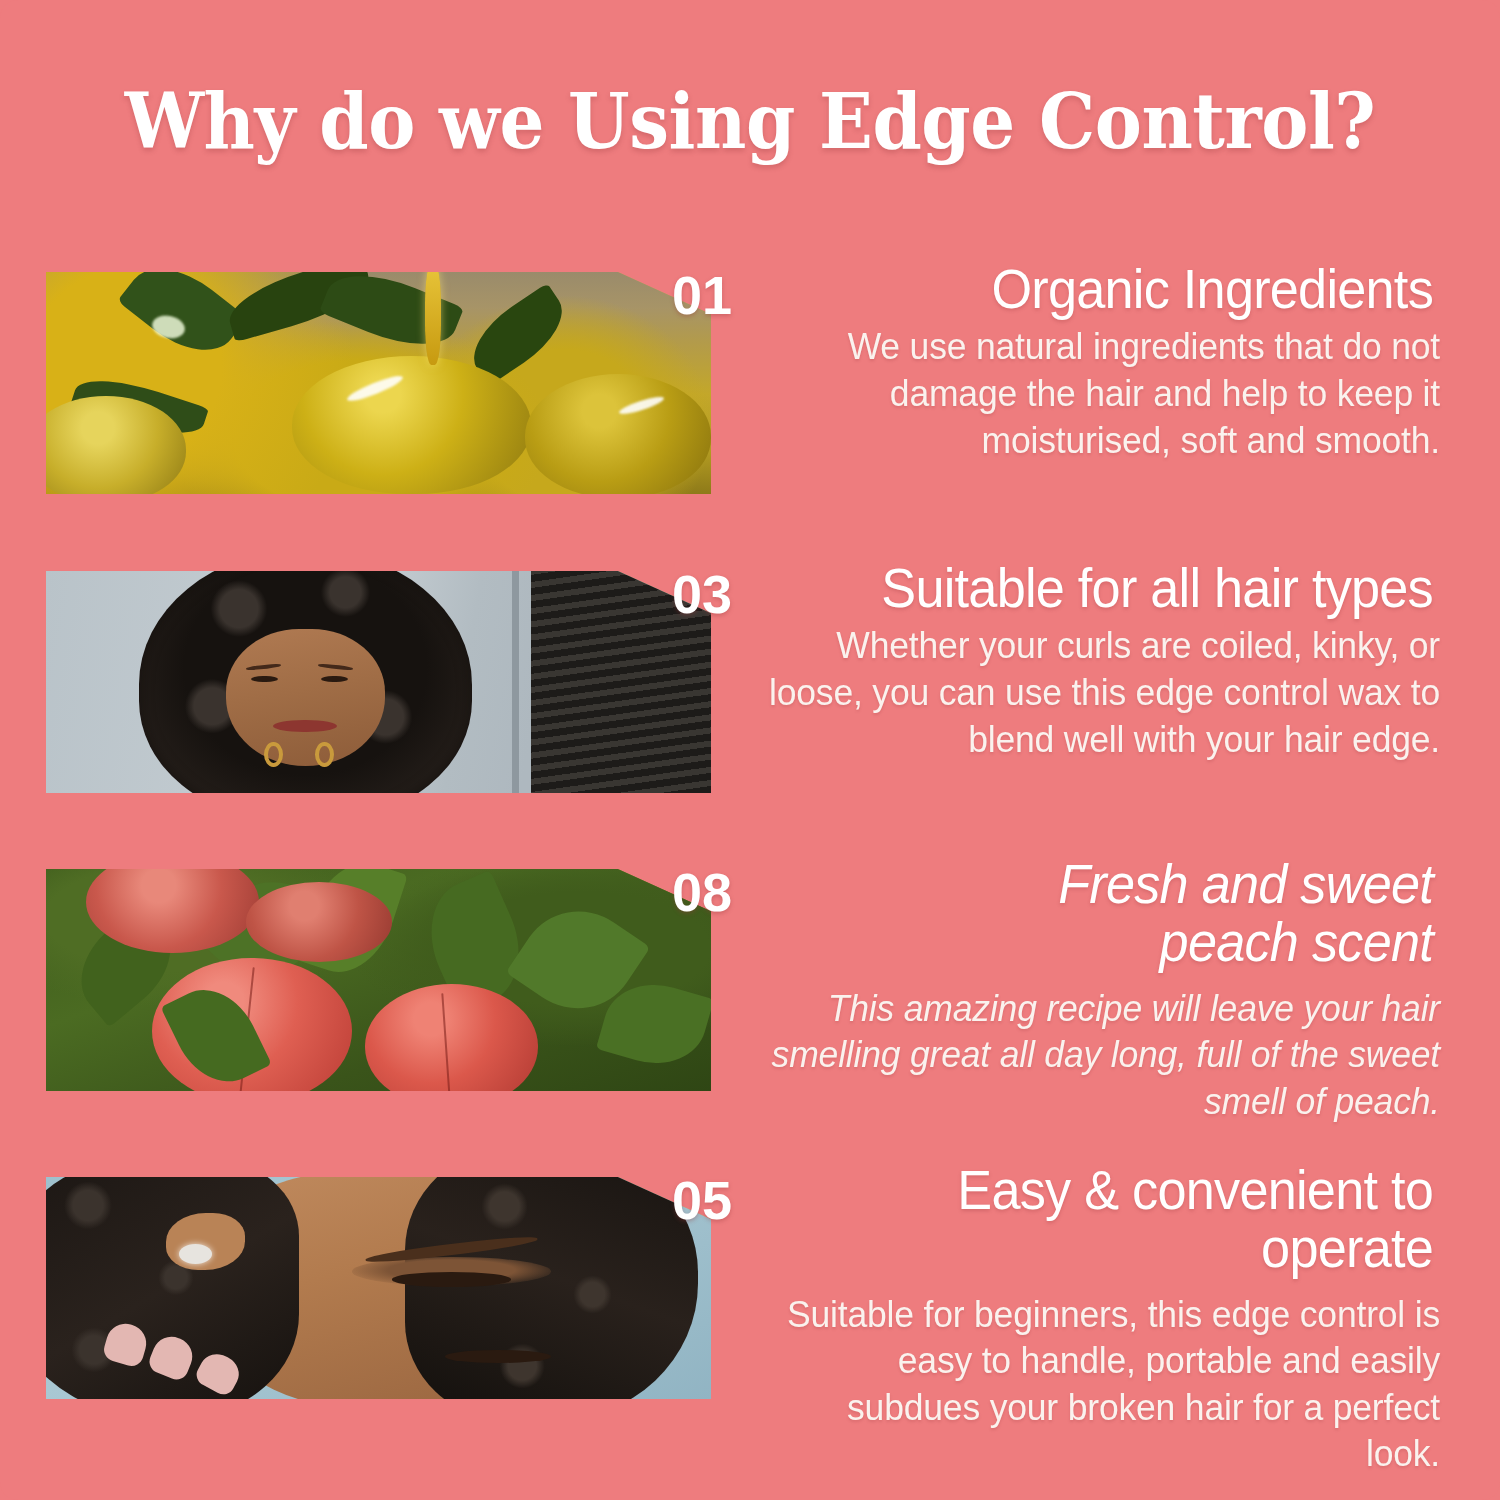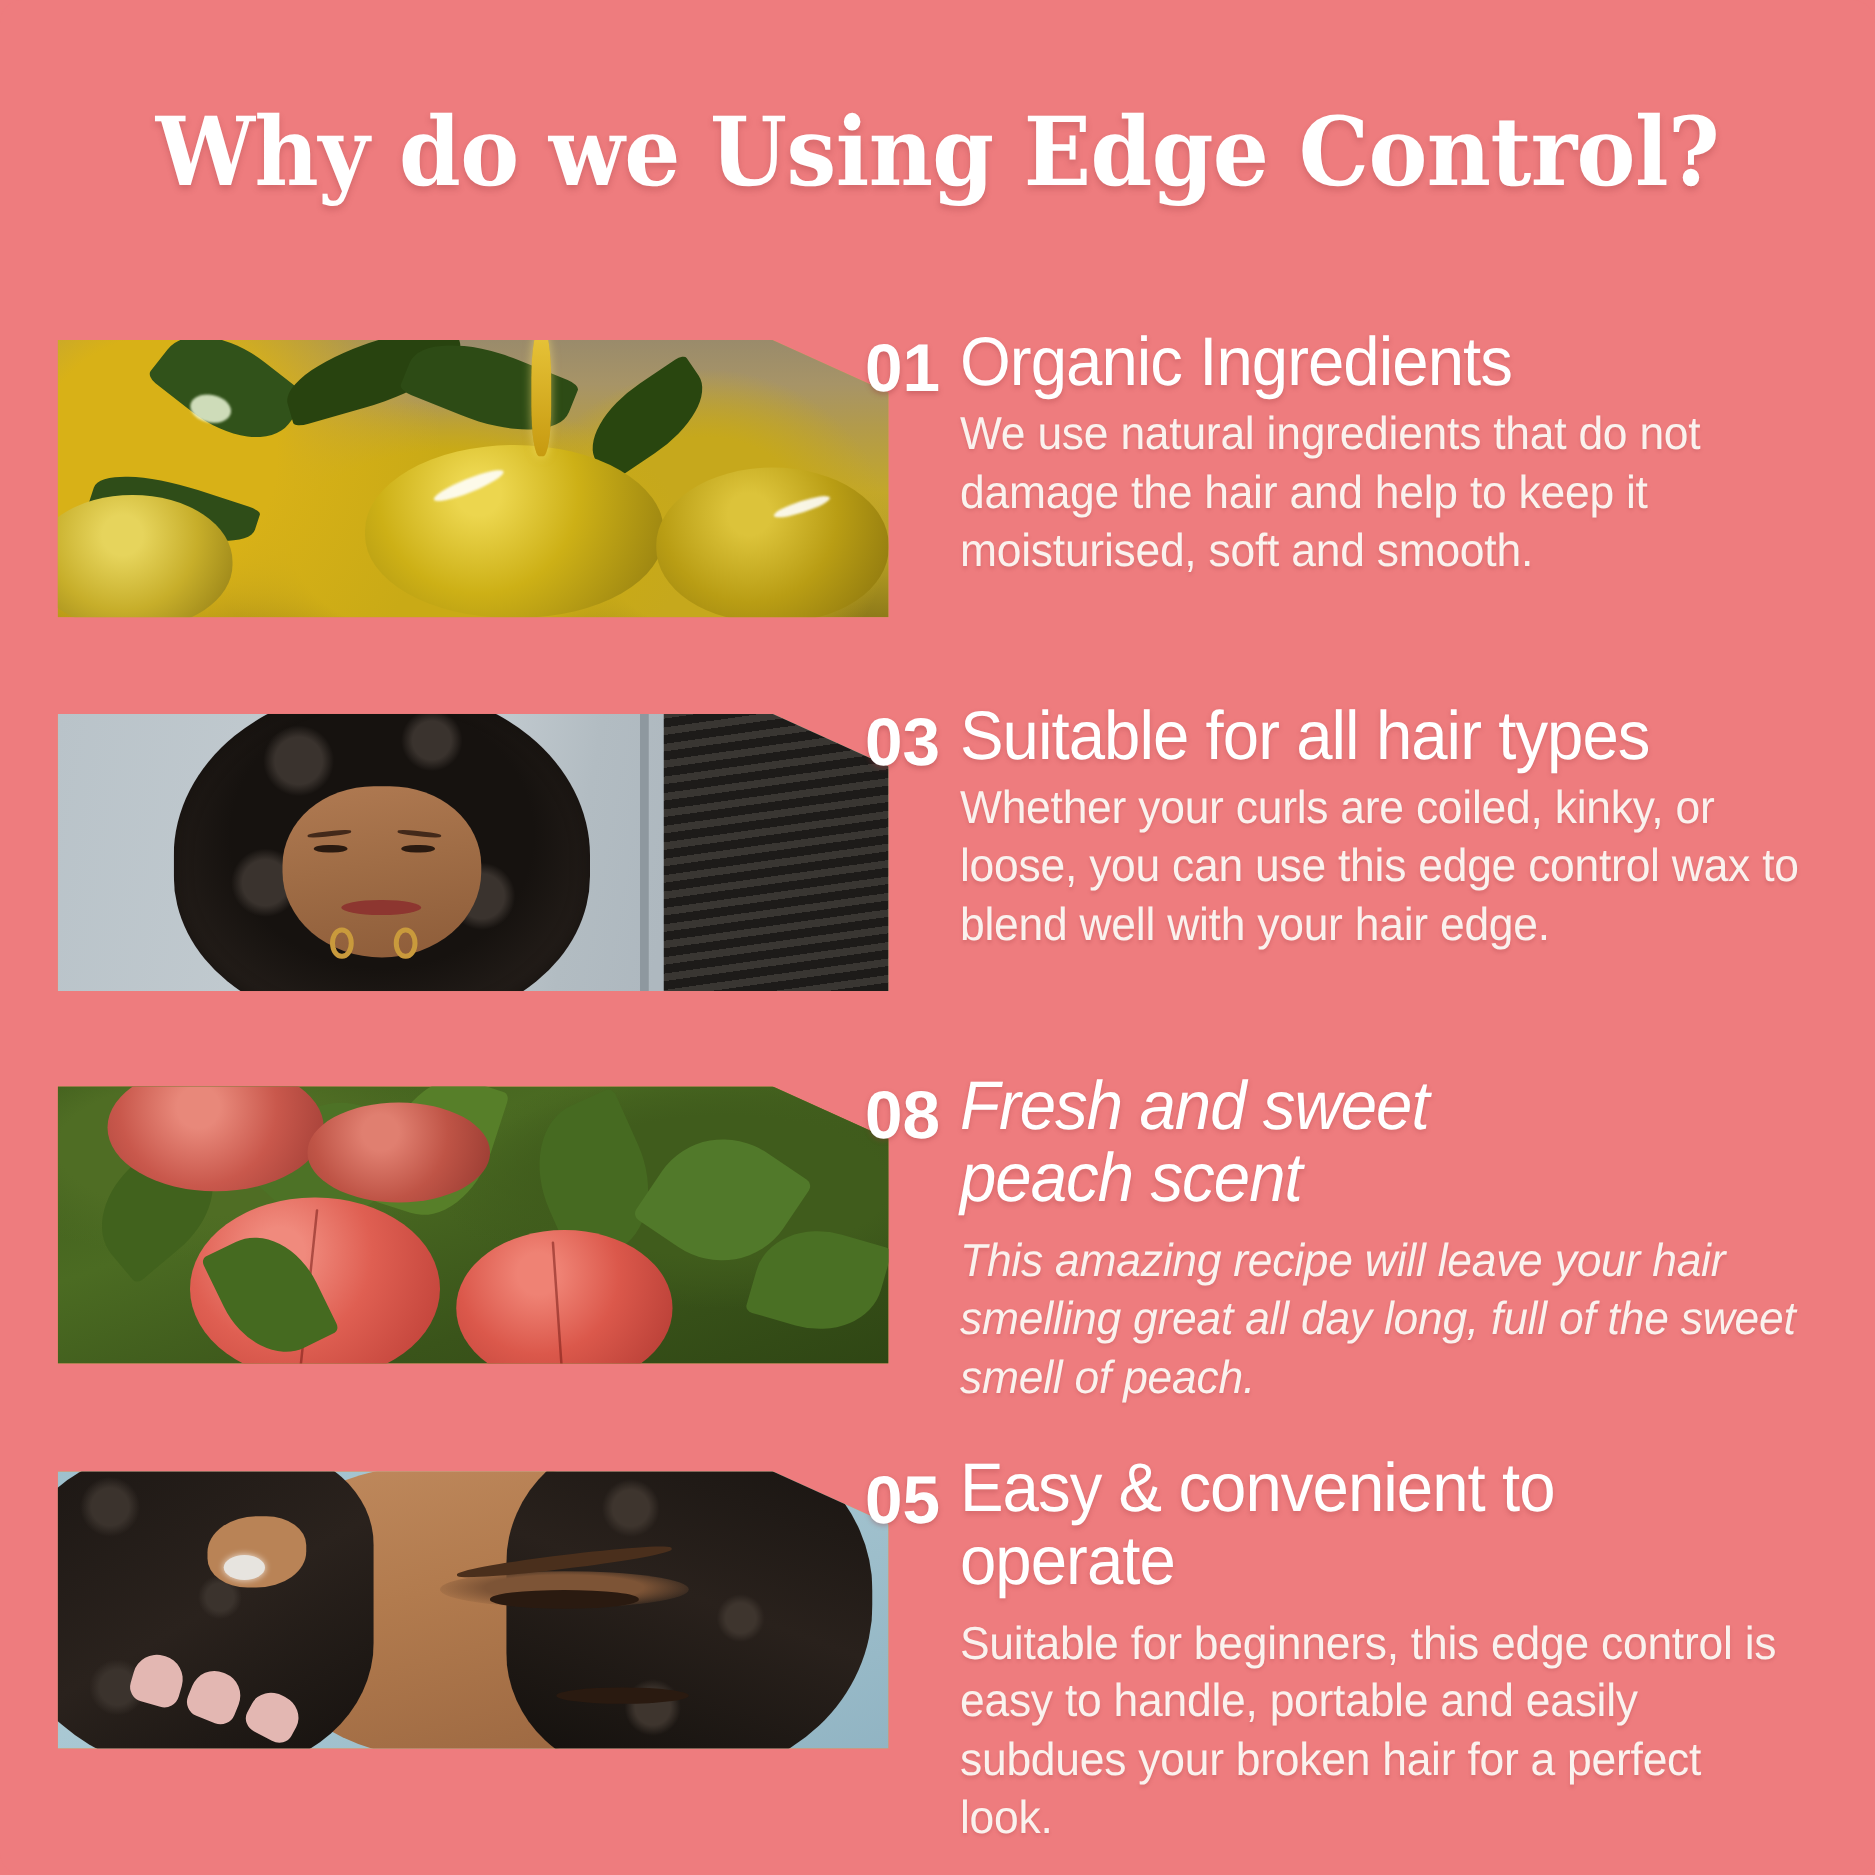--- a/index.html
+++ b/index.html
@@ -177,24 +177,24 @@
   .num{
     position:absolute;
     left:652px;
     top:-4px;
     width:100px;
     color:#ffffff;
     font-family:"Liberation Sans", sans-serif;
     font-weight:700;
     font-size:54px;
     line-height:1;
-    text-align:right;
+    text-align:center;
     text-shadow:0 2px 4px rgba(150,55,58,.35);
   }
-  .copy{position:absolute;left:768px;top:-12px;width:700px;}
+  .copy{position:absolute;left:768px;top:-12px;width:700px;text-align:right;}
   .head{
     color:#ffffff;
     font-family:"Liberation Sans", sans-serif;
     font-weight:400;
     font-size:55px;
     line-height:1.06;
     letter-spacing:-0.8px;
     transform:scaleX(0.95);
     transform-origin:0 50%;
     margin:0 0 6px 0;

